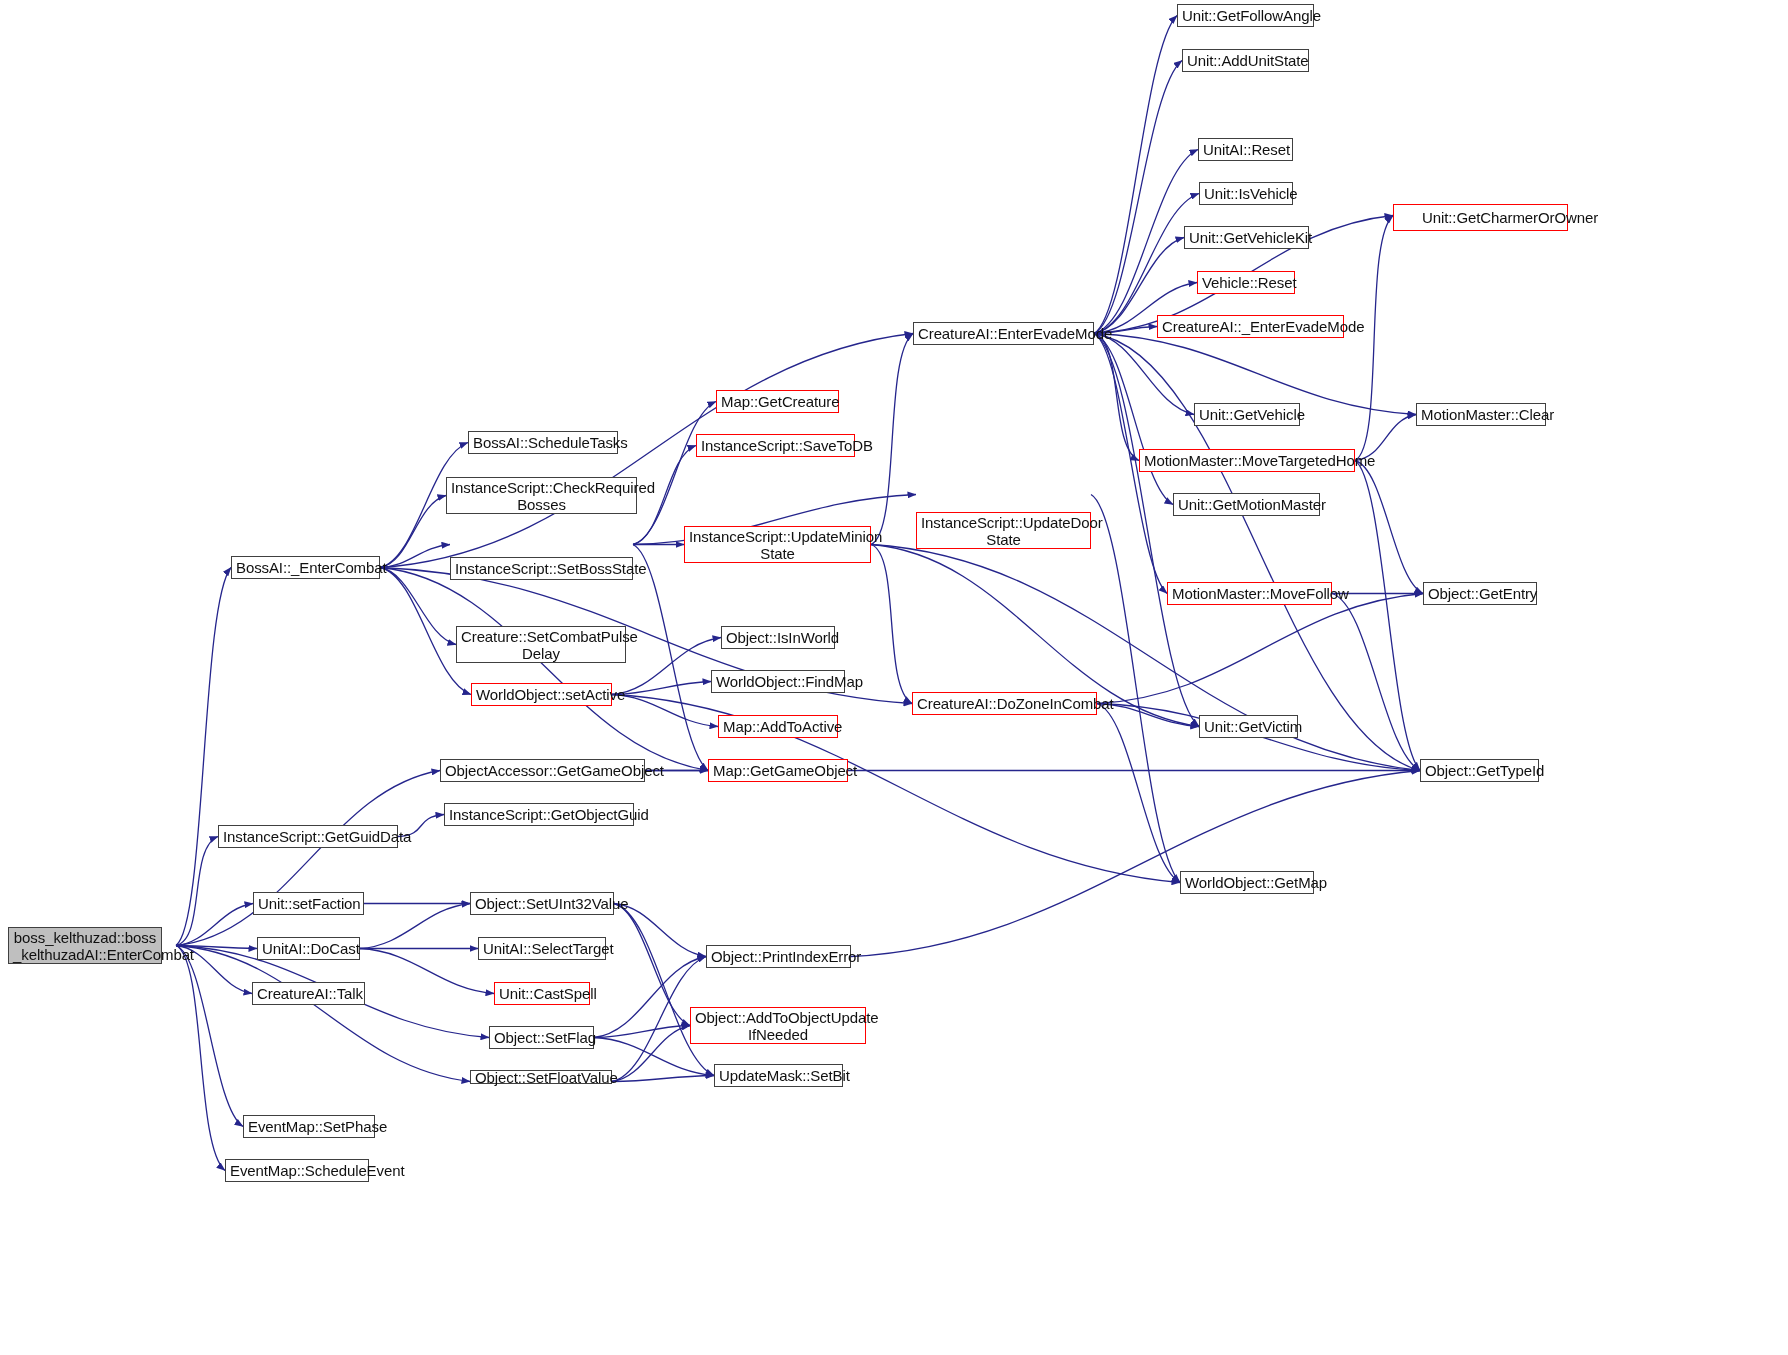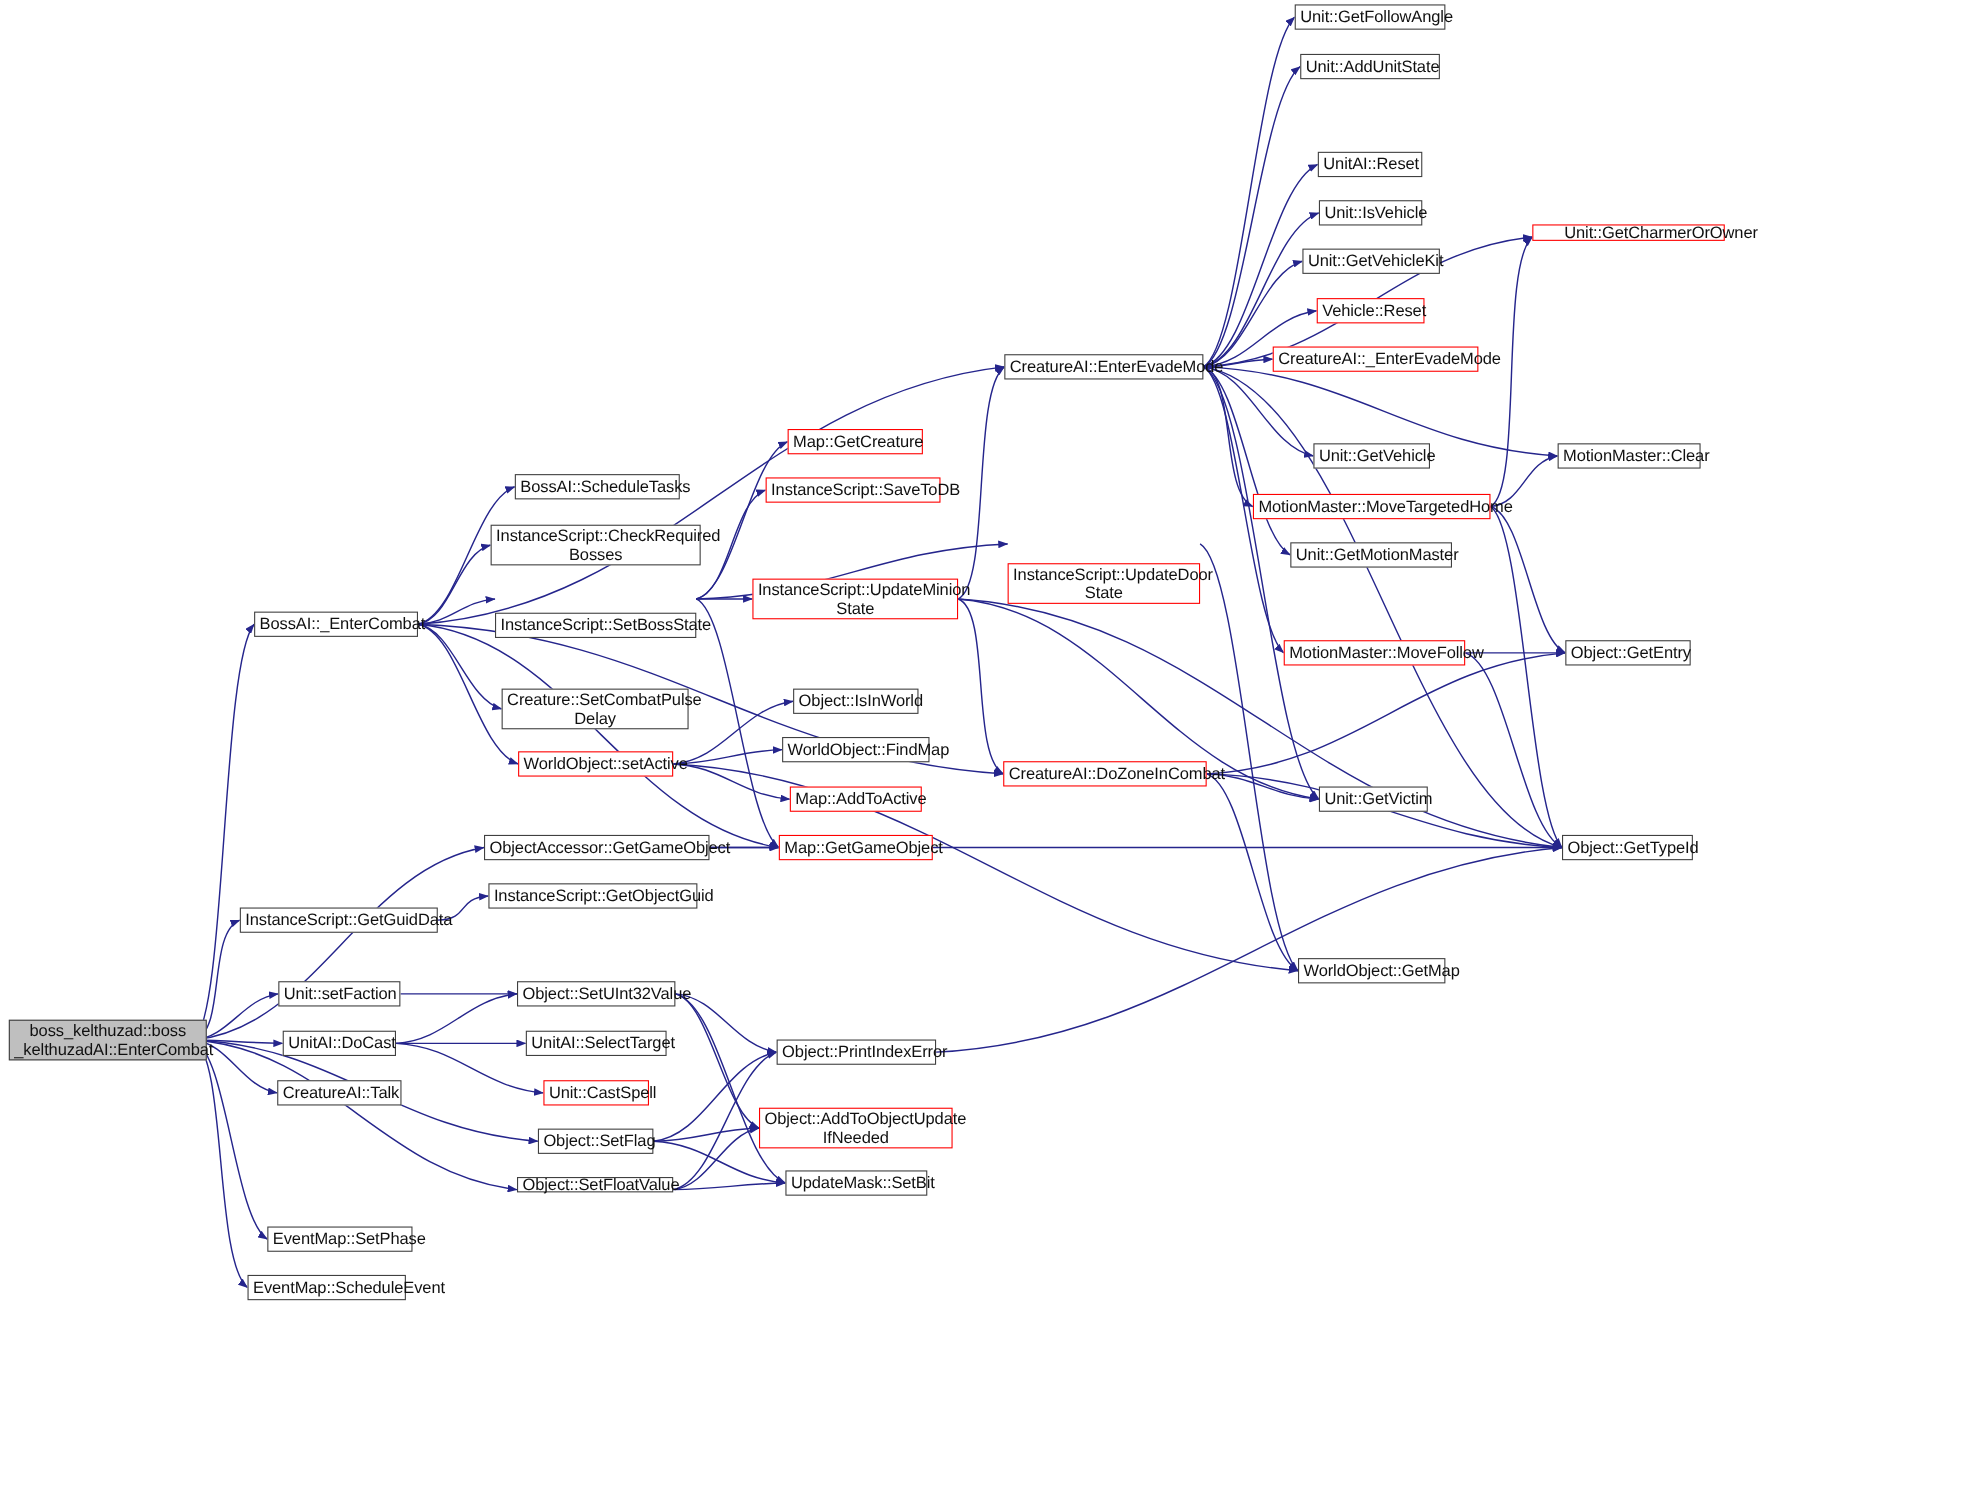--- a/index.html
+++ b/index.html
@@ -133,21 +133,21 @@
         <path d="M1355,460.5 C1385,445.065 1363,241.96 1393,215.5" marker-end="url(#ah)"></path>
         <path d="M1355,460.5 C1385,457.602 1386,419.468 1416,414.5" marker-end="url(#ah)"></path>
         <path d="M1355,460.5 C1385,468.879 1393,579.136 1423,593.5" marker-end="url(#ah)"></path>
         <path d="M1355,460.5 C1385,480.03 1390,737.02 1420,770.5" marker-end="url(#ah)"></path>
         <path d="M1332,593.5 C1370.22,593.5 1384.78,593.5 1423,593.5" marker-end="url(#ah)"></path>
         <path d="M1332,593.5 C1368.96,604.651 1383.04,751.384 1420,770.5" marker-end="url(#ah)"></path>
         <path d="M851,956.5 C1081,944.782 1190,790.588 1420,770.5" marker-end="url(#ah)"></path>
       </g>
   </svg>
   <div id="node-group">
-      <div class="node current" style="left: 8px; top: 927px; width: 180px; height: 37px;"><span class="node-label">boss_kelthuzad::boss
+      <div class="node current" style="left: 8px; top: 927px; width: 154px; height: 37px;"><span class="node-label">boss_kelthuzad::boss
 _kelthuzadAI::EnterCombat</span></div>
       <div class="node" style="left: 231px; top: 556px; width: 149px; height: 23px;"><span class="node-label">BossAI::_EnterCombat</span></div>
       <div class="node" style="left: 218px; top: 825px; width: 180px; height: 23px;"><span class="node-label">InstanceScript::GetGuidData</span></div>
       <div class="node" style="left: 253px; top: 892px; width: 111px; height: 23px;"><span class="node-label">Unit::setFaction</span></div>
       <div class="node" style="left: 257px; top: 937px; width: 103px; height: 23px;"><span class="node-label">UnitAI::DoCast</span></div>
       <div class="node" style="left: 252px; top: 982px; width: 113px; height: 23px;"><span class="node-label">CreatureAI::Talk</span></div>
       <div class="node" style="left: 243px; top: 1115px; width: 132px; height: 23px;"><span class="node-label">EventMap::SetPhase</span></div>
       <div class="node" style="left: 225px; top: 1159px; width: 144px; height: 23px;"><span class="node-label">EventMap::ScheduleEvent</span></div>
       <div class="node" style="left: 468px; top: 431px; width: 150px; height: 23px;"><span class="node-label">BossAI::ScheduleTasks</span></div>
       <div class="node" style="left: 446px; top: 477px; width: 191px; height: 37px;"><span class="node-label">InstanceScript::CheckRequired
@@ -185,18 +185,18 @@
       <div class="node" style="left: 1199px; top: 182px; width: 94px; height: 23px;"><span class="node-label">Unit::IsVehicle</span></div>
       <div class="node" style="left: 1184px; top: 226px; width: 125px; height: 23px;"><span class="node-label">Unit::GetVehicleKit</span></div>
       <div class="node red" style="left: 1197px; top: 271px; width: 98px; height: 23px;"><span class="node-label">Vehicle::Reset</span></div>
       <div class="node red" style="left: 1157px; top: 315px; width: 187px; height: 23px;"><span class="node-label">CreatureAI::_EnterEvadeMode</span></div>
       <div class="node" style="left: 1194px; top: 403px; width: 106px; height: 23px;"><span class="node-label">Unit::GetVehicle</span></div>
       <div class="node red" style="left: 1139px; top: 449px; width: 216px; height: 23px;"><span class="node-label">MotionMaster::MoveTargetedHome</span></div>
       <div class="node" style="left: 1173px; top: 493px; width: 147px; height: 23px;"><span class="node-label">Unit::GetMotionMaster</span></div>
       <div class="node red" style="left: 1167px; top: 582px; width: 165px; height: 23px;"><span class="node-label">MotionMaster::MoveFollow</span></div>
       <div class="node" style="left: 1199px; top: 715px; width: 99px; height: 23px;"><span class="node-label">Unit::GetVictim</span></div>
       <div class="node" style="left: 1180px; top: 871px; width: 134px; height: 23px;"><span class="node-label">WorldObject::GetMap</span></div>
-      <div class="node red" style="left: 1393px; top: 204px; width: 175px; height: 15px; padding-left: 28px;"><span class="node-label">Unit::GetCharmerOrOwner</span></div>
+      <div class="node red" style="left: 1393px; top: 204px; width: 175px; height: 27px; padding-left: 28px;"><span class="node-label">Unit::GetCharmerOrOwner</span></div>
       <div class="node" style="left: 1416px; top: 403px; width: 130px; height: 23px;"><span class="node-label">MotionMaster::Clear</span></div>
       <div class="node" style="left: 1423px; top: 582px; width: 114px; height: 23px;"><span class="node-label">Object::GetEntry</span></div>
       <div class="node" style="left: 1420px; top: 759px; width: 119px; height: 23px;"><span class="node-label">Object::GetTypeId</span></div>
     </div>
 </div>
 
 </body></html>

